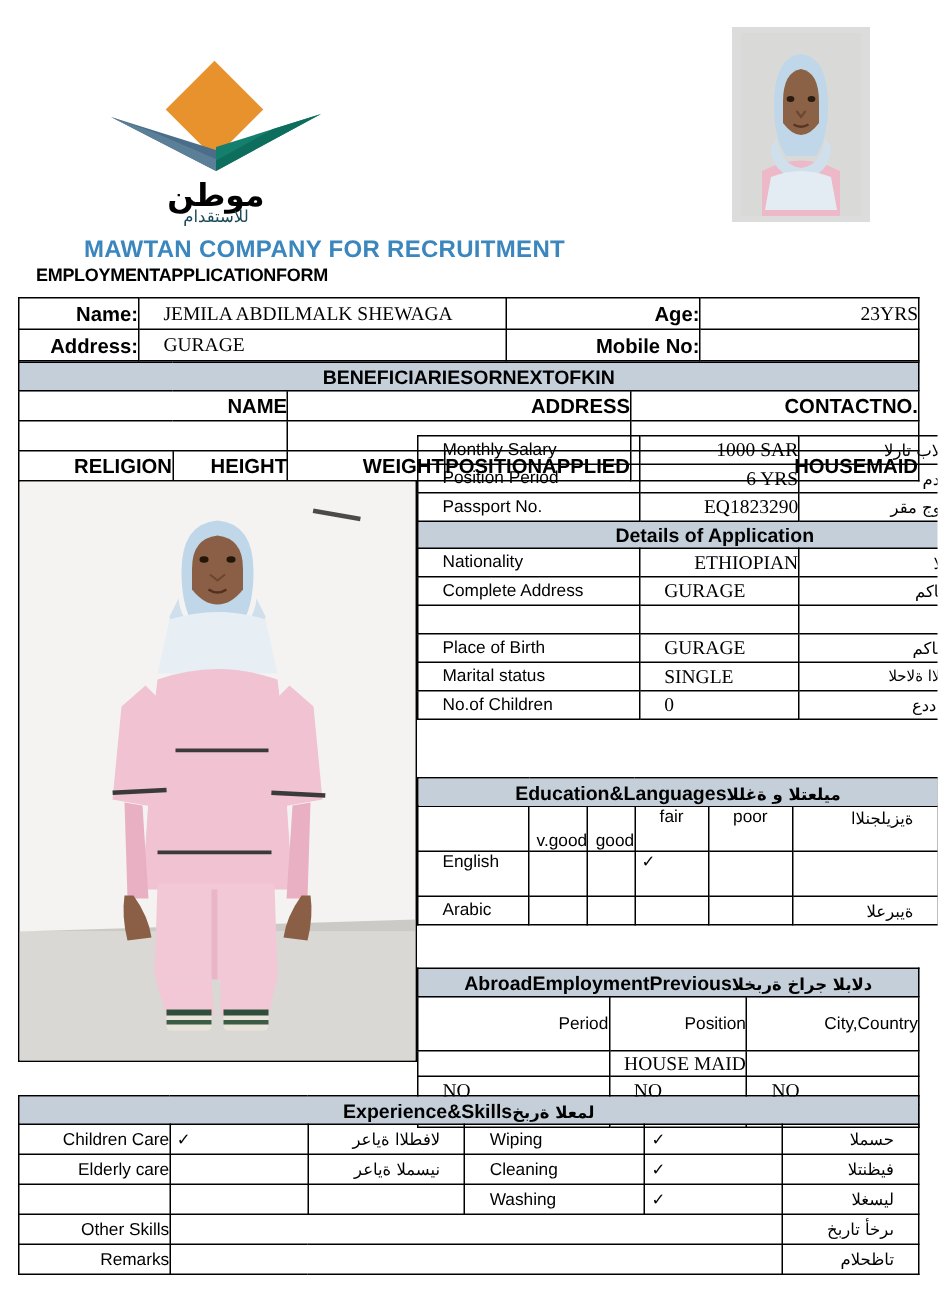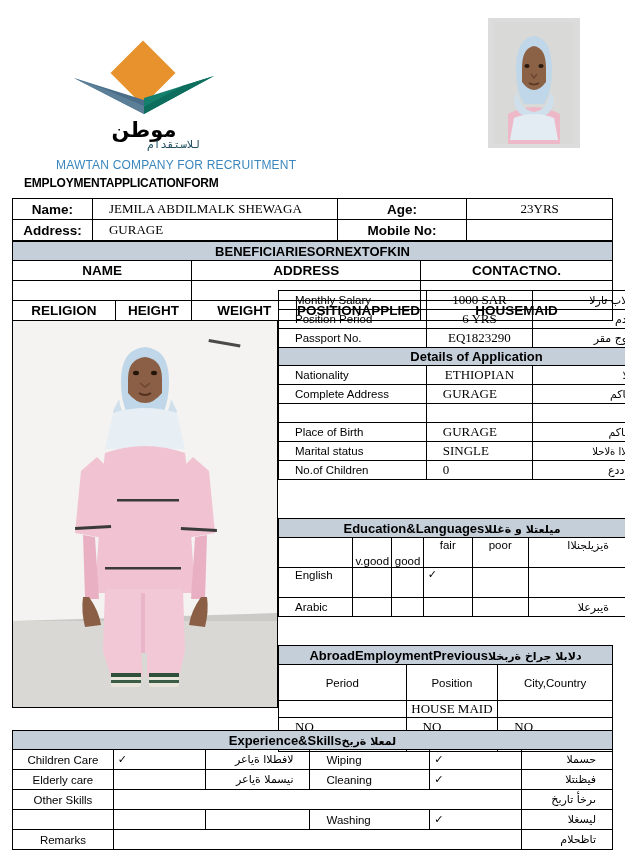--- a/index.html
+++ b/index.html
@@ -23,49 +23,49 @@
   }
   .logo-swoosh { position:absolute; left:12px; top:34px; width:144px; height:42px; }
   .logo-ar-1 {
     position:absolute; left:28px; top:78px; width:112px;
     text-align:center; font-size:21px; font-weight:bold;
     color:#000000; font-family:"DejaVu Sans", sans-serif; direction:rtl;
     letter-spacing:2px;
   }
   .logo-ar-2 {
     position:absolute; left:28px; top:98px; width:112px;
-    text-align:right; font-size:11px; color:#1b4a5a;
-    font-family:Liberation Mono, monospace; direction:rtl; letter-spacing:1px;
+    text-align:center; font-size:11px; color:#1b4a5a;
+    font-family:Liberation Serif, serif; direction:rtl; letter-spacing:1px;
   }
 
   .photo-portrait {
     position:absolute; right:33px; top:18px; width:92px; height:130px;
     overflow:hidden; background:#d8d8d8;
   }
 
   .company-line {
     position:absolute; left:12px; top:158px;
-    font-size:12px; font-weight:normal; color:#3a86bd; letter-spacing:.2px;padding-left:32px;
+    font-size:16px; font-weight:bold; color:#3a86bd; letter-spacing:.2px;padding-left:32px;
   }
   .form-title {
     position:absolute; left:12px; top:176px;
     font-size:12px; font-weight:bold; letter-spacing:-.2px;
   }
 
   
   table { border-collapse:collapse; }
   td, th { border:1px solid #000; padding:0; vertical-align:middle; }
   .band { background:#C5CFDA; font-weight:bold; text-align:center; font-size:13px; }
   .lbl-b { font-weight:bold; font-size:13.5px; }
   .val-serif { font-family:"Liberation Serif", serif; font-size:13px; }
   .ar {
     font-family:"DejaVu Sans", sans-serif; direction:rtl; text-align:right;
     font-size:11px; white-space:nowrap; overflow:hidden;
   }
-  .ctr { text-align:center; }
+  .ctr { text-align:right; }
   .pad { padding:1px 16px; }
   .chk { font-size:11px; padding-left:4px; }
 
   
   .t-top { position:absolute; left:12px; top:198px; width:601px; }
   .t-top td { height:21px; }
 
   
   .t-kin { position:absolute; left:12px; top:241px; width:601px; }
   .t-kin td { height:20px; }
@@ -342,33 +342,33 @@
     </tr>
     <tr>
       <td class="sm ctr">Elderly care</td>
       <td class="chk"></td>
       <td class="ar pad">نيسملا ةياعر</td>
       <td class="sm pad">Cleaning</td>
       <td class="chk">✓</td>
       <td class="ar pad">فيظنتلا</td>
     </tr>
     <tr>
-      <td class="sm ctr">Other Skills</td>
-      <td colspan="4"></td>
-      <td class="ar pad">ىرخأ تاربخ</td>
-    </tr>
-    <tr>
       <td class="sm ctr"></td>
       <td class="chk"></td>
       <td class="ar pad"></td>
       <td class="sm pad">Washing</td>
       <td class="chk">✓</td>
       <td class="ar pad">ليسغلا</td>
     </tr>
     <tr>
+      <td class="sm ctr">Other Skills</td>
+      <td colspan="4"></td>
+      <td class="ar pad">ىرخأ تاربخ</td>
+    </tr>
+    <tr>
       <td class="sm ctr">Remarks</td>
       <td colspan="4"></td>
       <td class="ar pad">تاظحلام</td>
     </tr>
   </tbody>
     </table>
 
 </div>
 
 </body></html>

